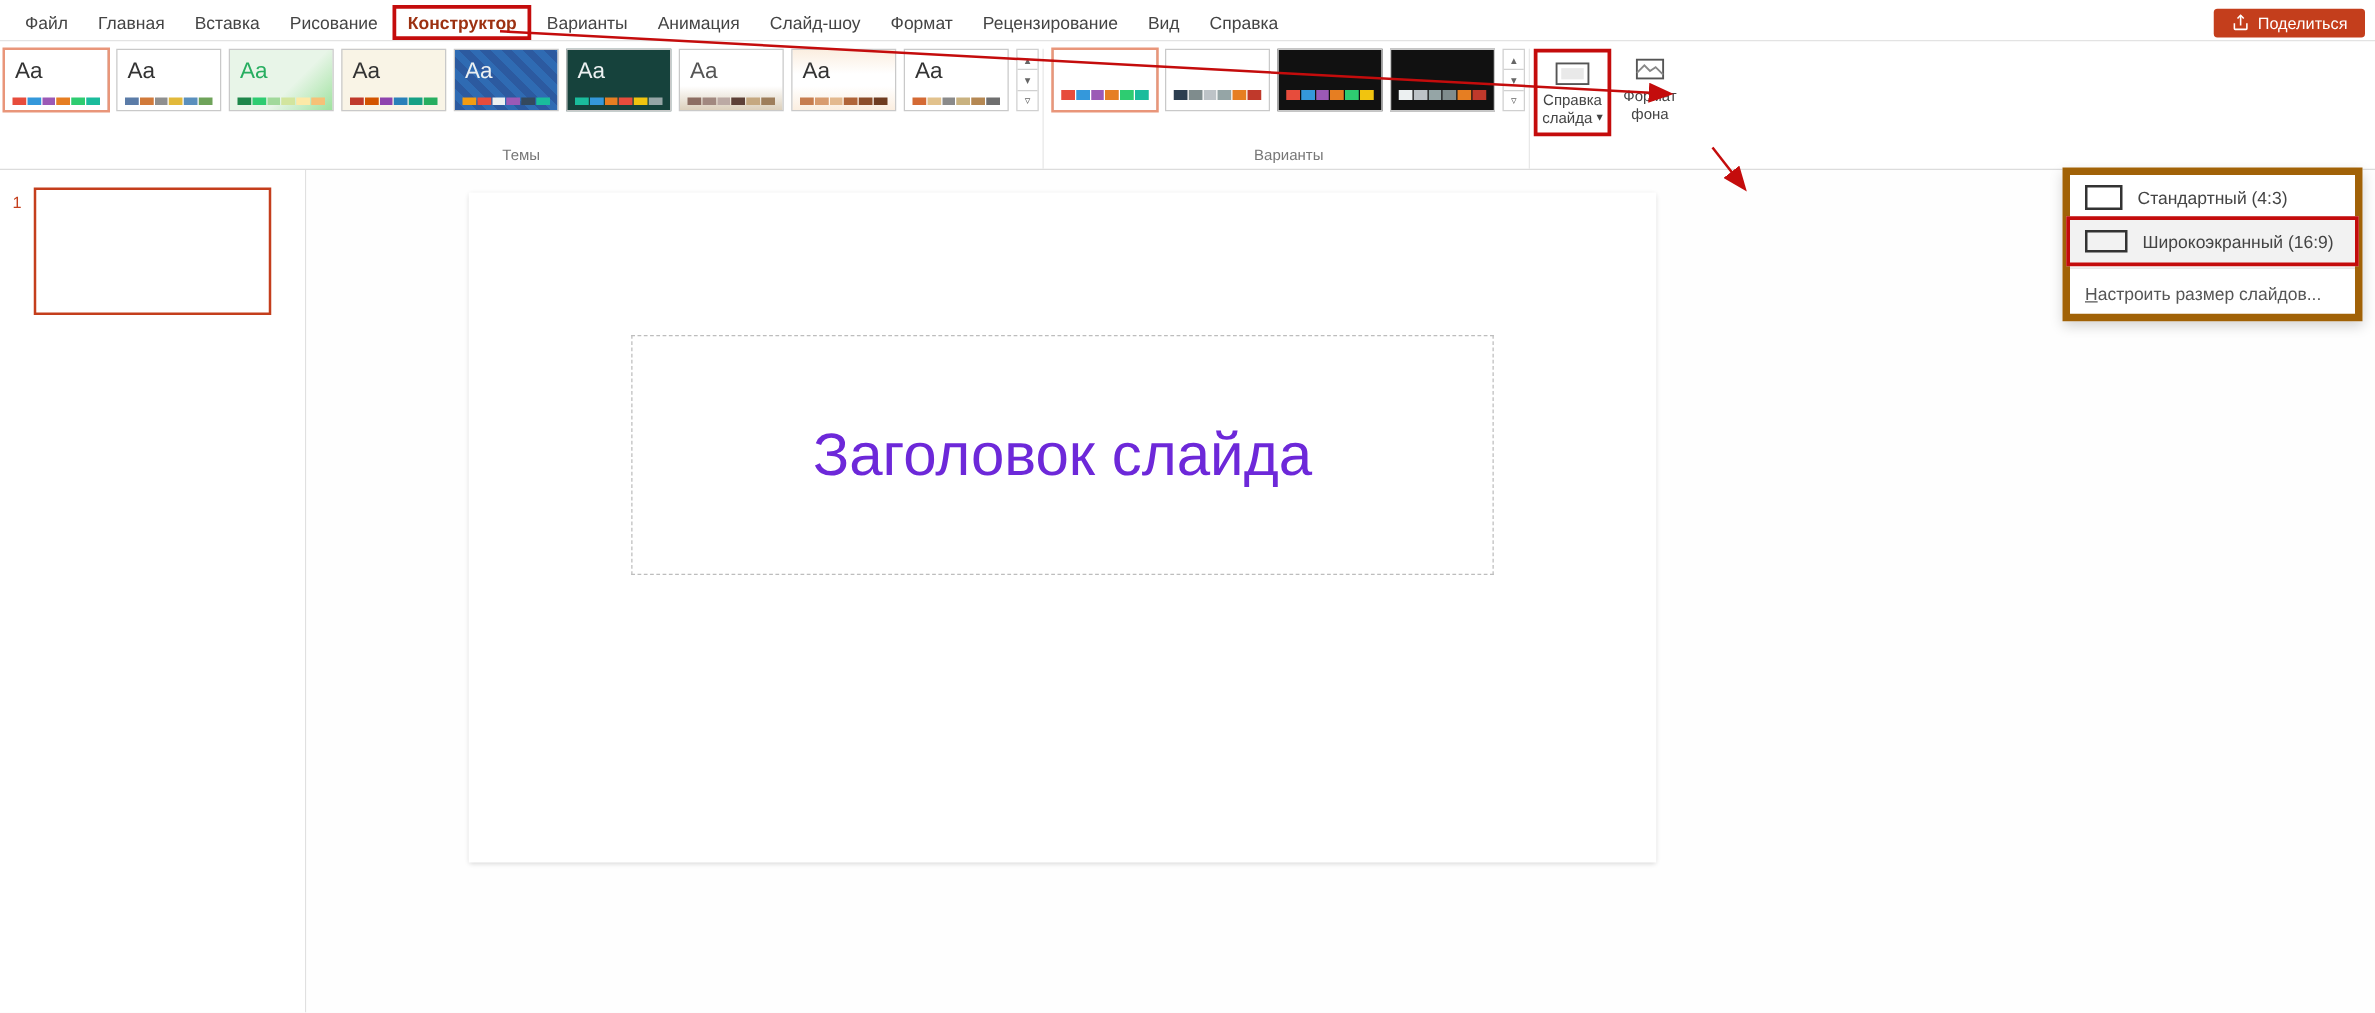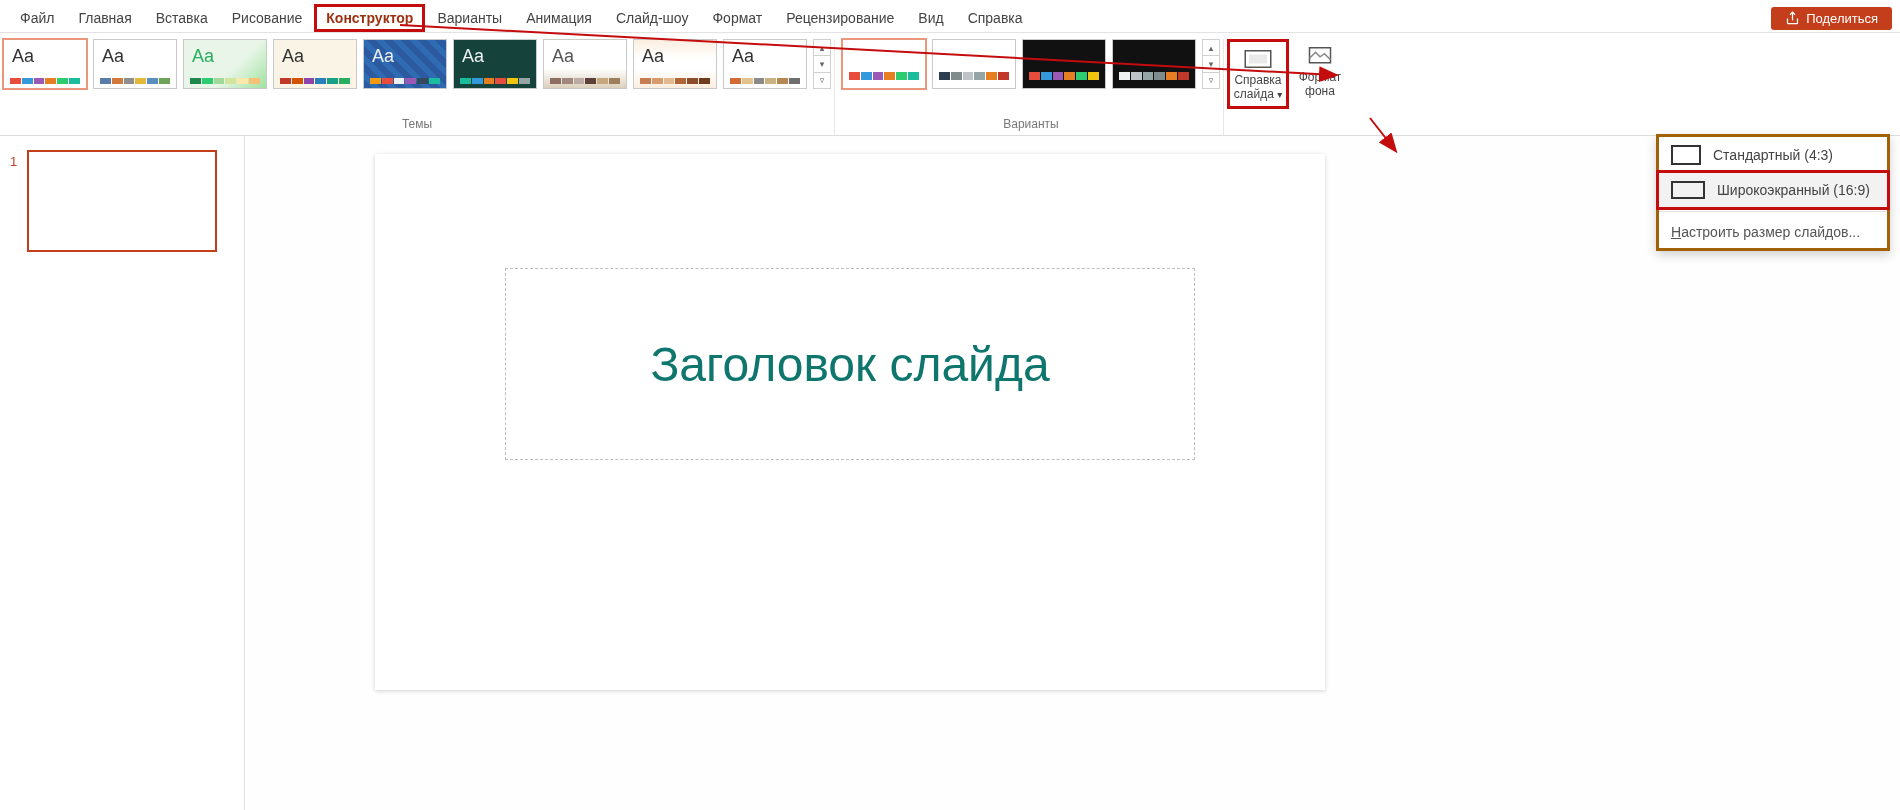--- a/index.html
+++ b/index.html
@@ -216,38 +216,38 @@
     color: #555;
     display: flex;
     align-items: center;
     justify-content: center;
   }
   .title-box {
     top: 114px;
     height: 190px;
     font-size: 48px;
     font-weight: 300;
-    color: #0f766e;
+    color: #6d28d9;
   }
   .subtitle-box {
     top: 316px;
     height: 120px;
     font-size: 24px;
     font-weight: 300;
     color: #666;
   }
 
   
   .size-dropdown {
     position: absolute;
     top: 134px;
     right: 10px;
     width: 228px;
     background: #fff;
-    border: 3px solid #a16207;
+    border: 6px solid #a16207;
     box-shadow: 0 4px 10px rgba(0,0,0,.18);
     z-index: 50;
   }
   .size-option {
     display: flex;
     align-items: center;
     gap: 12px;
     padding: 8px 12px;
     color: #444;
     cursor: pointer;

